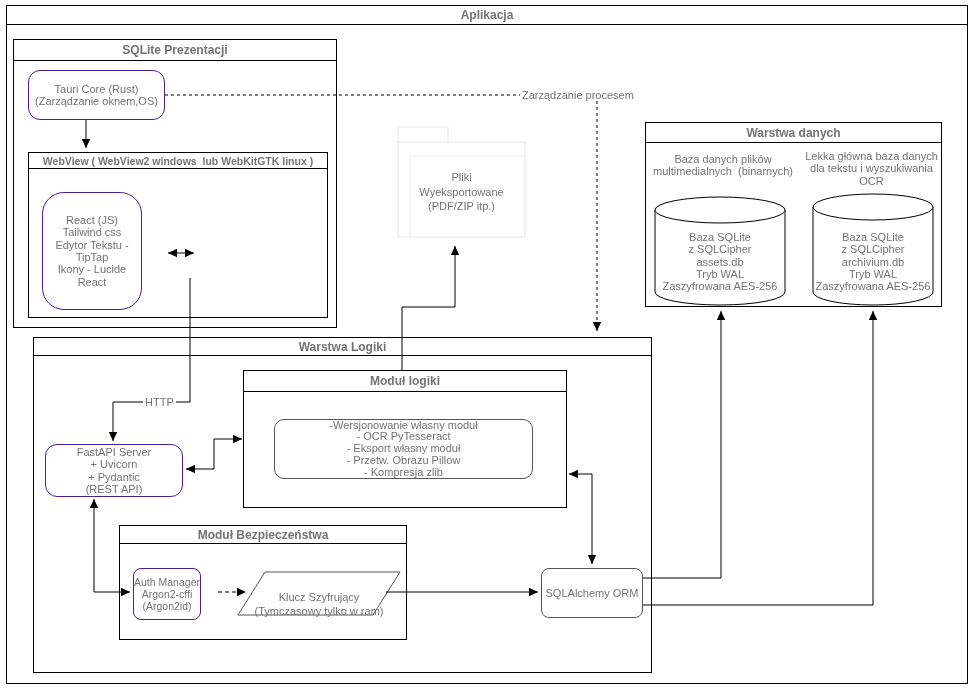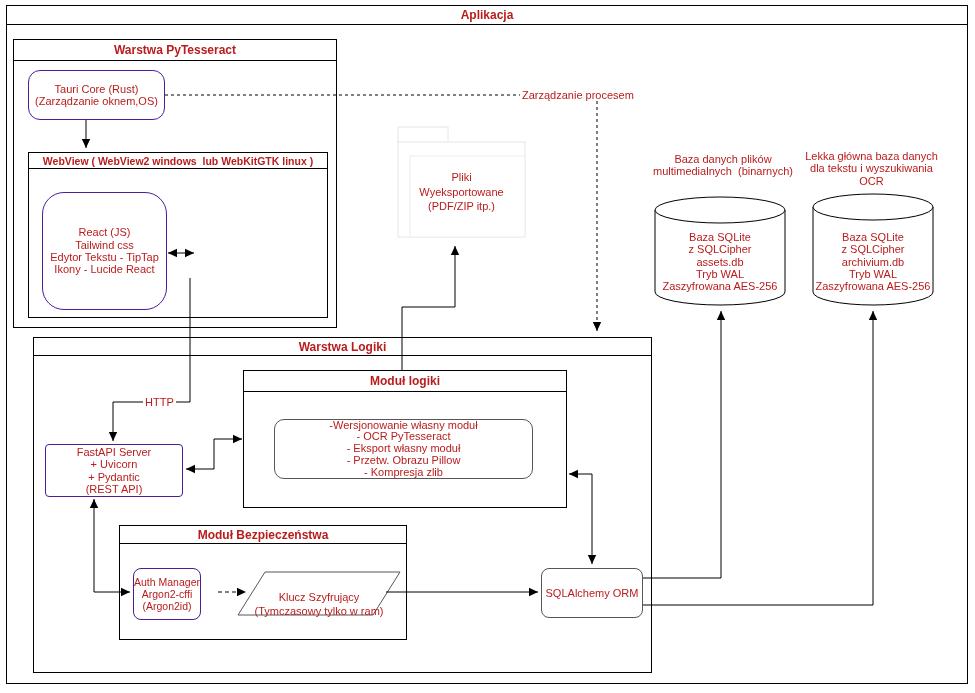--- a/index.html
+++ b/index.html
@@ -1,18 +1,18 @@
 <!DOCTYPE html>
 <html><head>
 <meta charset="utf-8">
 <style>
   html,body { margin:0; padding:0; background:#fff; }
   .canvas {
     position:relative; width:975px; height:693px; background:#ffffff;
-    font-family:"Liberation Sans", sans-serif; color:#b91c1c; overflow:hidden;
+    font-family:"Liberation Sans", sans-serif; color:#737373; overflow:hidden;
   }
   .box { position:absolute; box-sizing:border-box; border:1px solid #000; background:#fff; }
   .band {
     box-sizing:border-box; width:100%; border-bottom:1px solid #000;
     display:flex; align-items:center; justify-content:center;
     font-weight:bold; font-size:12px; white-space:pre-wrap;
   }
   .node {
     position:absolute; box-sizing:border-box; border:1px solid #4c1d95; background:#fff;
     display:flex; align-items:center; justify-content:center;
@@ -31,36 +31,39 @@
 </head>
 <body>
 
 <div class="canvas">
 
   <div class="box" style="left:6px; top:5px; width:962px; height:679px;">
     <div class="band" style="height:19px;">Aplikacja</div>
   </div>
 
   <div class="box" style="left:13px; top:39px; width:324px; height:289px;">
-    <div class="band" style="height:21px;">Warstwa PyTesseract</div>
+    <div class="band" style="height:21px;">SQLite Prezentacji</div>
   </div>
 
   <div class="node" style="left:28px; top:70px; width:137px; height:50px; border-radius:12px;">Tauri Core (Rust)
 (Zarządzanie oknem,OS)</div>
 
   <div class="box" style="left:28px; top:152px; width:300px; height:166px;">
     <div class="band" style="height:16px; font-size:10.5px;">WebView ( WebView2 windows  lub WebKitGTK linux )</div>
   </div>
 
-  <div class="node" style="left:42px; top:192px; width:125px; height:118px; border-radius:22px;">React (JS)
+  <div class="node" style="left:42px; top:192px; width:100px; height:118px; border-radius:22px;">React (JS)
 Tailwind css
 Edytor Tekstu - TipTap
 Ikony - Lucide React</div>
 
 
+  <div class="box" style="left:645px; top:122px; width:297px; height:185px;">
+    <div class="band" style="height:20px;">Warstwa danych</div>
+  </div>
 
   <div class="txt" style="left:648px; top:153px; width:150px;">Baza danych plików
 multimedialnych  (binarnych)</div>
 
   <div class="txt" style="left:800px; top:150px; width:143px;">Lekka główna baza danych
 dla tekstu i wyszukiwania
 OCR</div>
 
   <div class="box" style="left:33px; top:337px; width:619px; height:336px;">
     <div class="band" style="height:18px;">Warstwa Logiki</div>
@@ -69,21 +72,21 @@
   <div class="box" style="left:243px; top:370px; width:324px; height:138px;">
     <div class="band" style="height:21px;">Moduł logiki</div>
   </div>
 
   <div class="node" style="left:274px; top:419px; width:259px; height:60px; border-radius:10px; border-color:#565656; line-height:11.8px;">-Wersjonowanie własny moduł
 - OCR PyTesseract
 - Eksport własny moduł
 - Przetw. Obrazu Pillow
 - Kompresja zlib</div>
 
-  <div class="node" style="left:45px; top:444px; width:138px; height:53px; border-radius:4px;">FastAPI Server
+  <div class="node" style="left:45px; top:444px; width:138px; height:53px; border-radius:12px;">FastAPI Server
 + Uvicorn
 + Pydantic
 (REST API)</div>
 
   <div class="box" style="left:119px; top:525px; width:288px; height:115px;">
     <div class="band" style="height:18px;">Moduł Bezpieczeństwa</div>
   </div>
 
   <div class="node" style="left:133px; top:568px; width:68px; height:52px; border-radius:8px; font-size:10.5px;">Auth Manager
 Argon2-cffi

